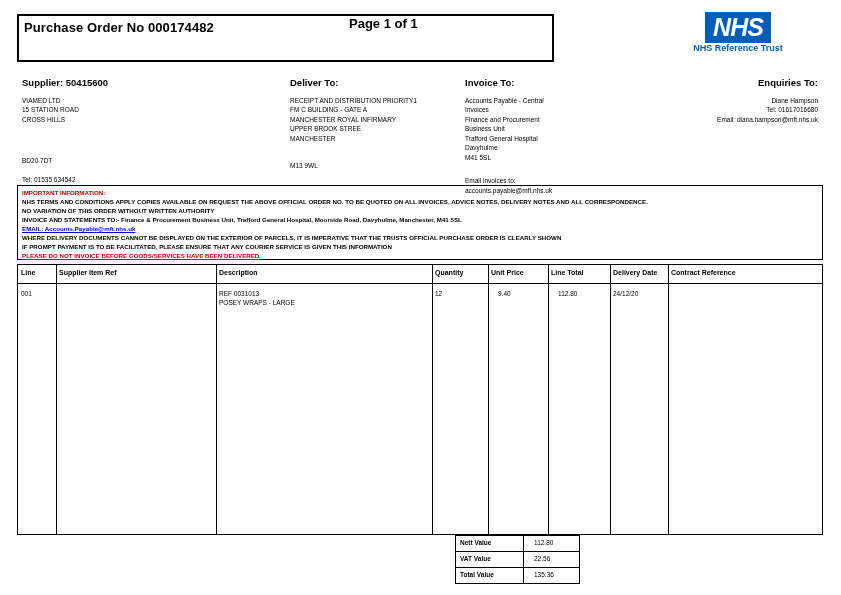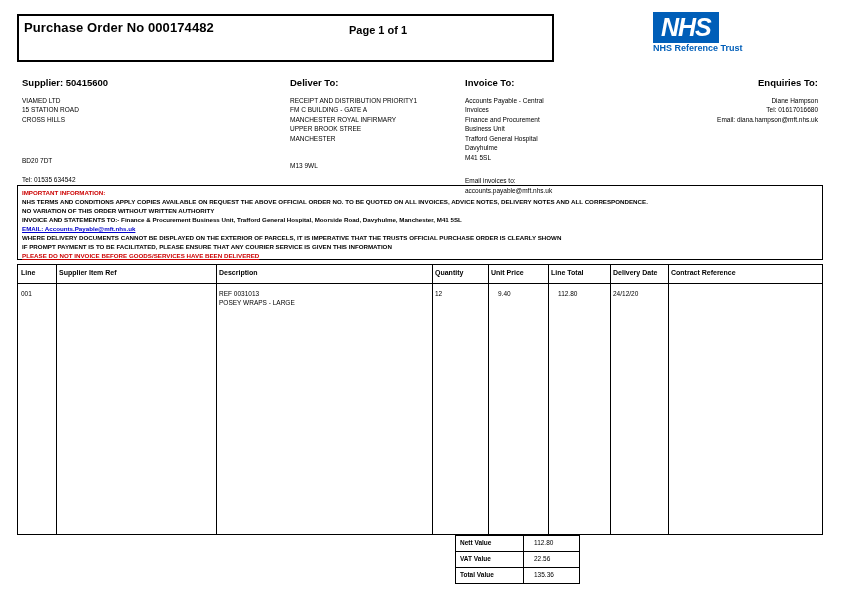--- a/index.html
+++ b/index.html
@@ -42,32 +42,32 @@
   .po-date {
     position: absolute;
     left: 5px;
     top: 24px;
     font-size: 13px;
     font-weight: bold;
   }
   .po-page {
     position: absolute;
     left: 330px;
-    top: 8px;
-    font-size: 11px;
+    top: 0;
+    font-size: 13px;
     font-weight: bold;
   }
 
   
   .nhs-logo-wrap {
     position: absolute;
     right: 18px;
     top: 12px;
     width: 170px;
-    text-align: left;
+    text-align: center;
   }
   .nhs-blue-box {
     display: inline-block;
     background: #005EB8;
     color: #ffffff;
     font-family: "Liberation Sans", sans-serif;
     font-weight: bold;
     font-style: italic;
     font-size: 25px;
     line-height: 28px;

